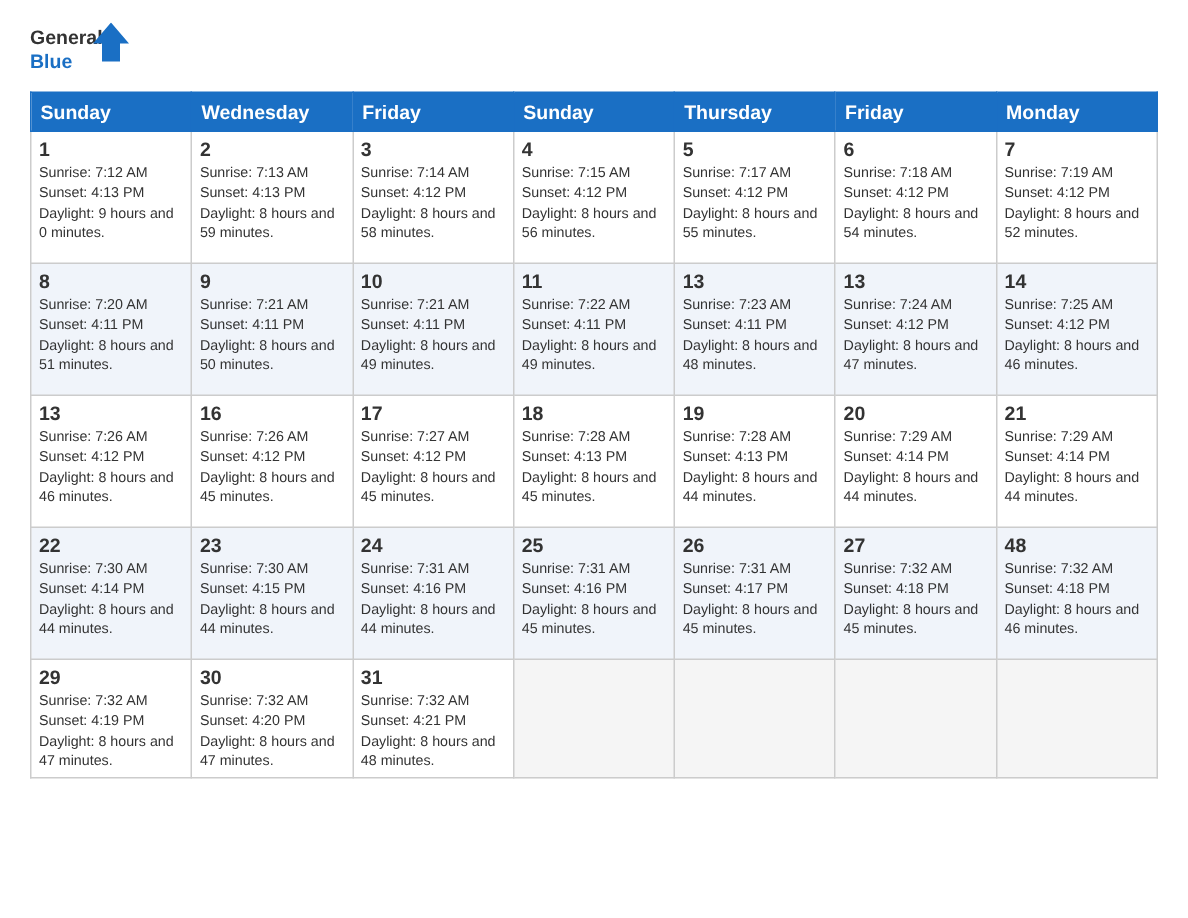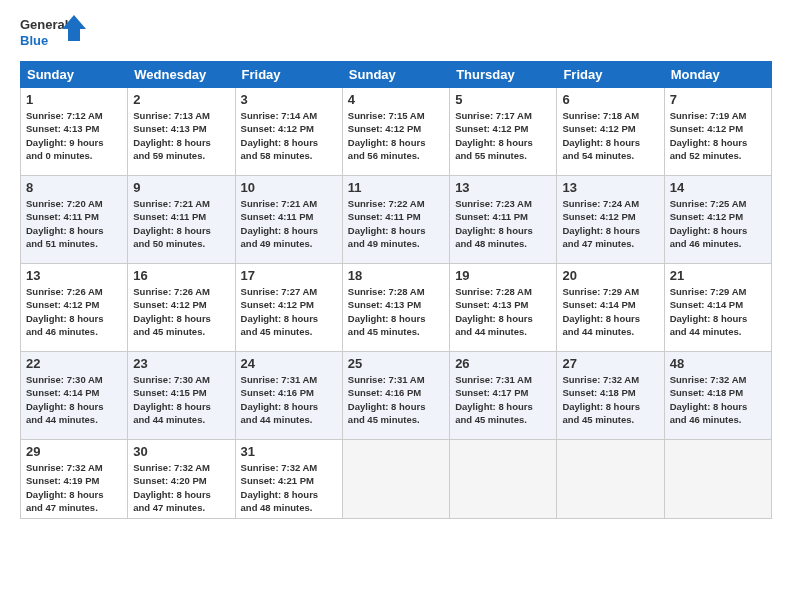--- a/index.html
+++ b/index.html
@@ -70,21 +70,20 @@
     .day-num {
       font-size: 13px;
       font-weight: bold;
       display: block;
       margin-bottom: 2px;
     }
     .day-info {
       font-size: 9.5px;
       line-height: 1.4;
       color: #333;
-      font-weight: bold;
     }
     .last-row td {
       height: 75px;
     }
   </style>
 </head>
 <body>
 
 <div class="page">
   <div class="header">

